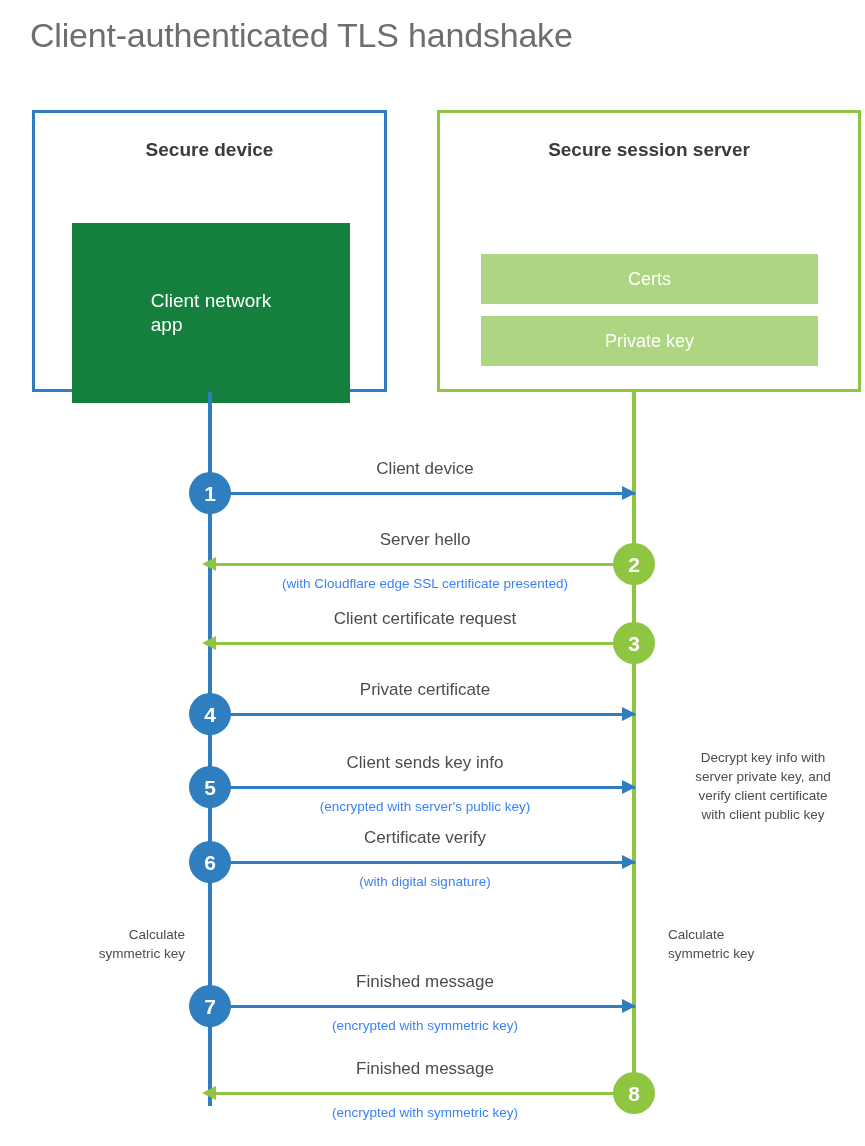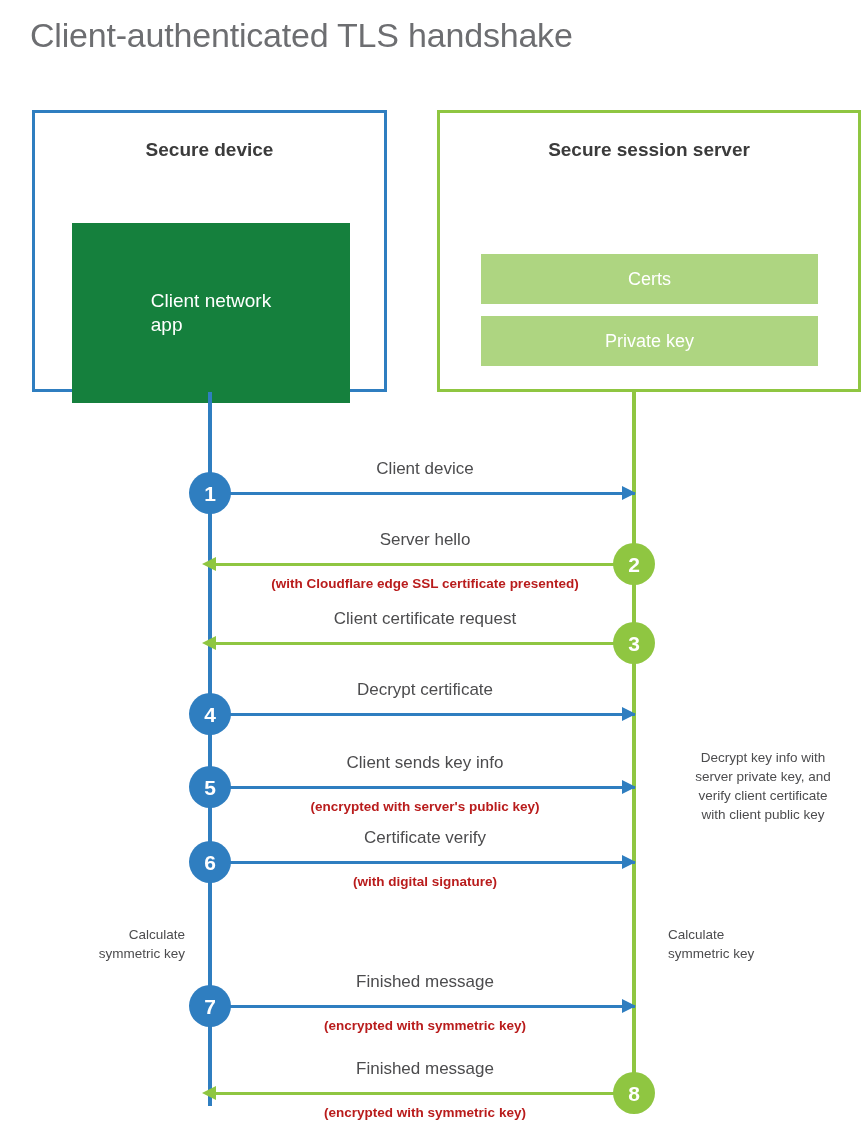--- a/index.html
+++ b/index.html
@@ -154,22 +154,22 @@
     color: #4c4c4e;
     top: -34px;
     white-space: nowrap;
   }
   .msg-sub {
     position: absolute;
     left: 30px;
     width: 430px;
     text-align: center;
     font-size: 13.5px;
-    font-weight: 700;
-    color: #b91c1c;
+    font-weight: 400;
+    color: #3b82f6;
     top: 12px;
     white-space: nowrap;
   }
 
   
   .step-badge {
     position: absolute;
     width: 42px;
     height: 42px;
     border-radius: 50%;
@@ -245,21 +245,21 @@
       <div class="msg-line to-left green-bg"></div>
       <div class="msg-arrow left green"></div>
       <div class="msg-sub">(with Cloudflare edge SSL certificate presented)</div>
     </div>
     <div class="message" style="top: 643px;">
       <div class="msg-label">Client certificate request</div>
       <div class="msg-line to-left green-bg"></div>
       <div class="msg-arrow left green"></div>
     </div>
     <div class="message" style="top: 714px;">
-      <div class="msg-label">Decrypt certificate</div>
+      <div class="msg-label">Private certificate</div>
       <div class="msg-line to-right blue-bg"></div>
       <div class="msg-arrow right blue"></div>
     </div>
     <div class="message" style="top: 787px;">
       <div class="msg-label">Client sends key info</div>
       <div class="msg-line to-right blue-bg"></div>
       <div class="msg-arrow right blue"></div>
       <div class="msg-sub">(encrypted with server's public key)</div>
     </div>
     <div class="message" style="top: 862px;">

